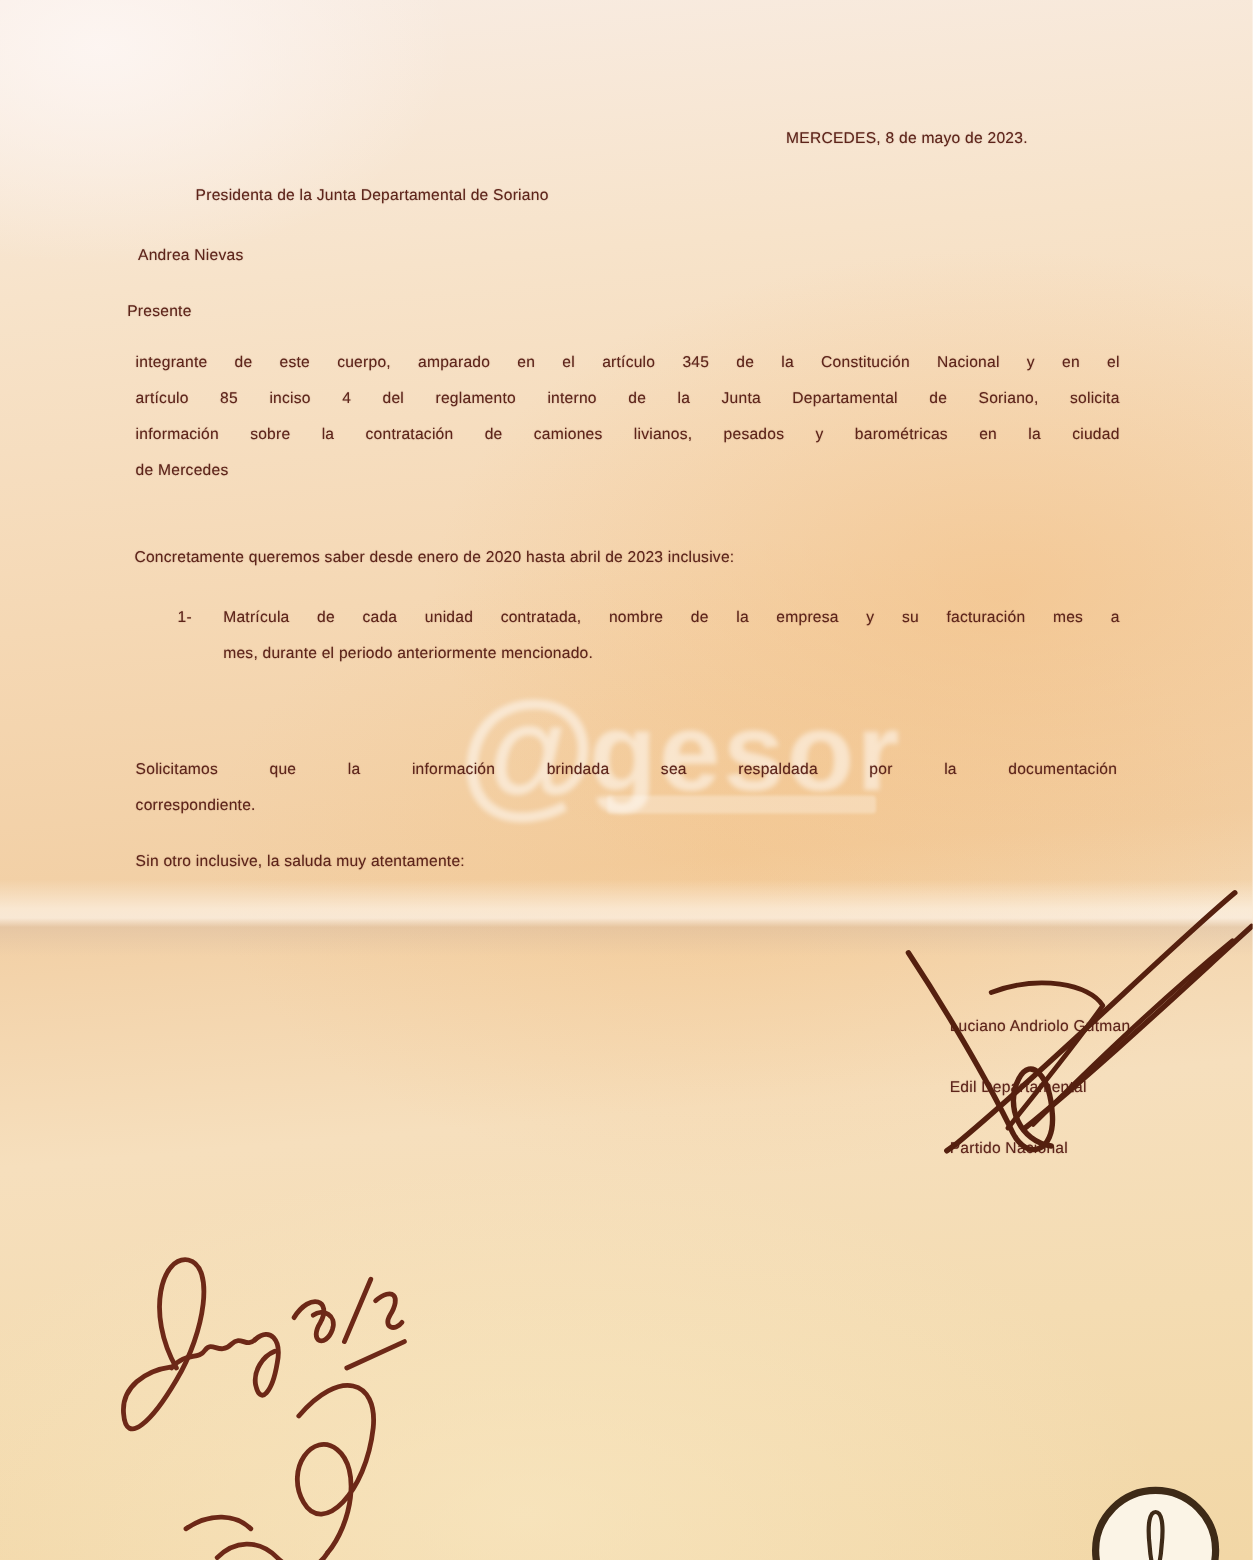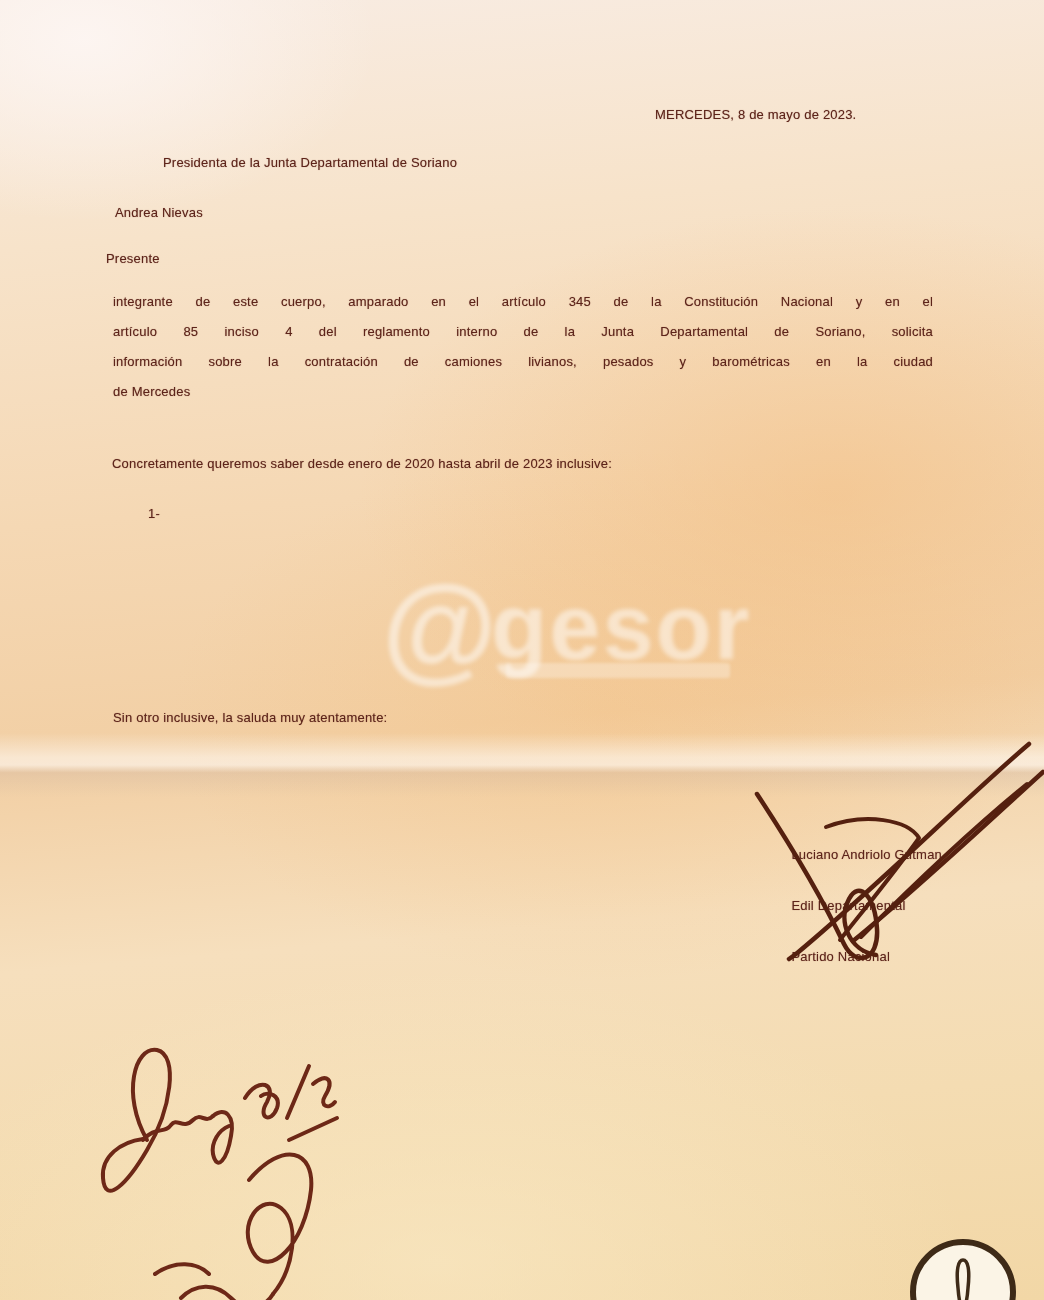--- a/index.html
+++ b/index.html
@@ -82,21 +82,29 @@
   <div class="txt block" style="left:113px;top:287px;width:820px;">
     <div class="jline">integrante de este cuerpo, amparado en el artículo 345 de la Constitución Nacional y en el</div>
     <div class="jline">artículo 85 inciso 4 del reglamento interno de la Junta Departamental de Soriano, solicita</div>
     <div class="jline">información sobre la contratación de camiones livianos, pesados y barométricas en la ciudad</div>
     <div>de Mercedes</div>
   </div>
 
   <div class="txt" style="left:112px;top:449px;">Concretamente queremos saber desde enero de 2020 hasta abril de 2023 inclusive:</div>
 
   <div class="txt" style="left:148px;top:499px;">1-</div>
+  <div class="txt block" style="left:186px;top:499px;width:747px;">
+    <div class="jline">Matrícula de cada unidad contratada, nombre de la empresa y su facturación mes a</div>
+    <div>mes, durante el periodo anteriormente mencionado.</div>
+  </div>
 
+  <div class="txt block" style="left:113px;top:626px;width:818px;">
+    <div class="jline">Solicitamos que la información brindada sea respaldada por la documentación</div>
+    <div>correspondiente.</div>
+  </div>
 
   <div class="txt" style="left:113px;top:703px;">Sin otro inclusive, la saluda muy atentamente:</div>
 
   <div class="sig-block txt">
     <div>Luciano Andriolo Gutman</div>
     <div>Edil Departamental</div>
     <div>Partido Nacional</div>
   </div>
 
   <svg style="left:740px;top:728px;" width="304" height="260" viewBox="0 0 304 260" aria-hidden="true">

